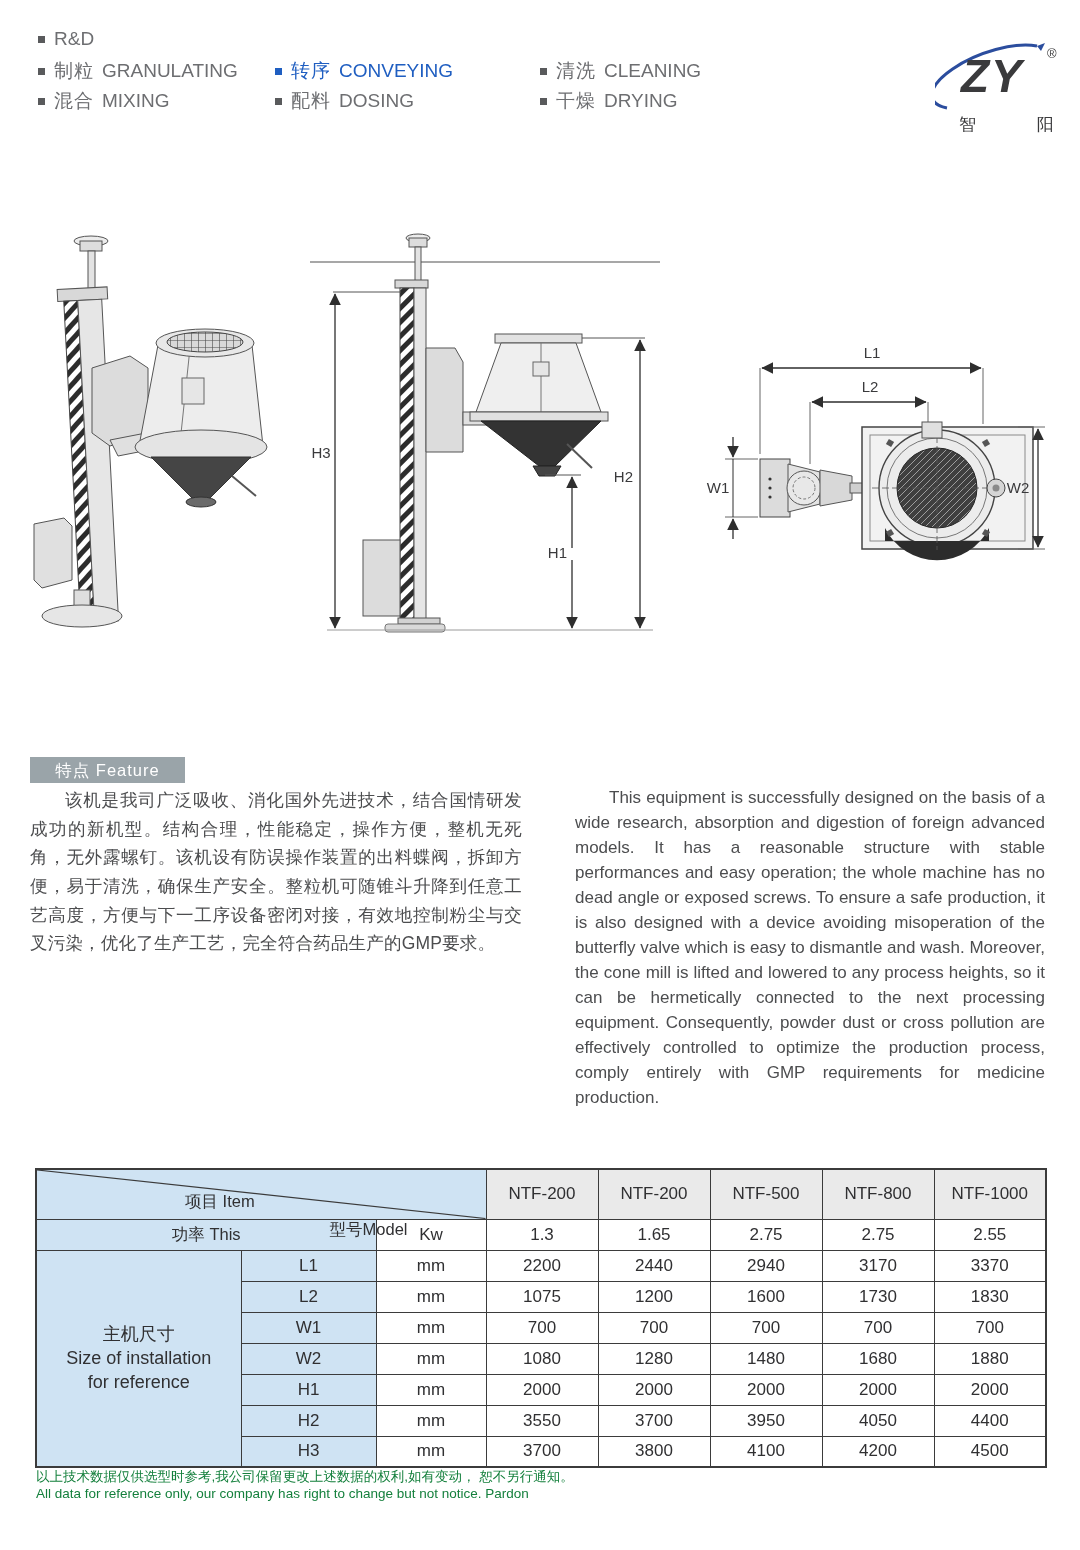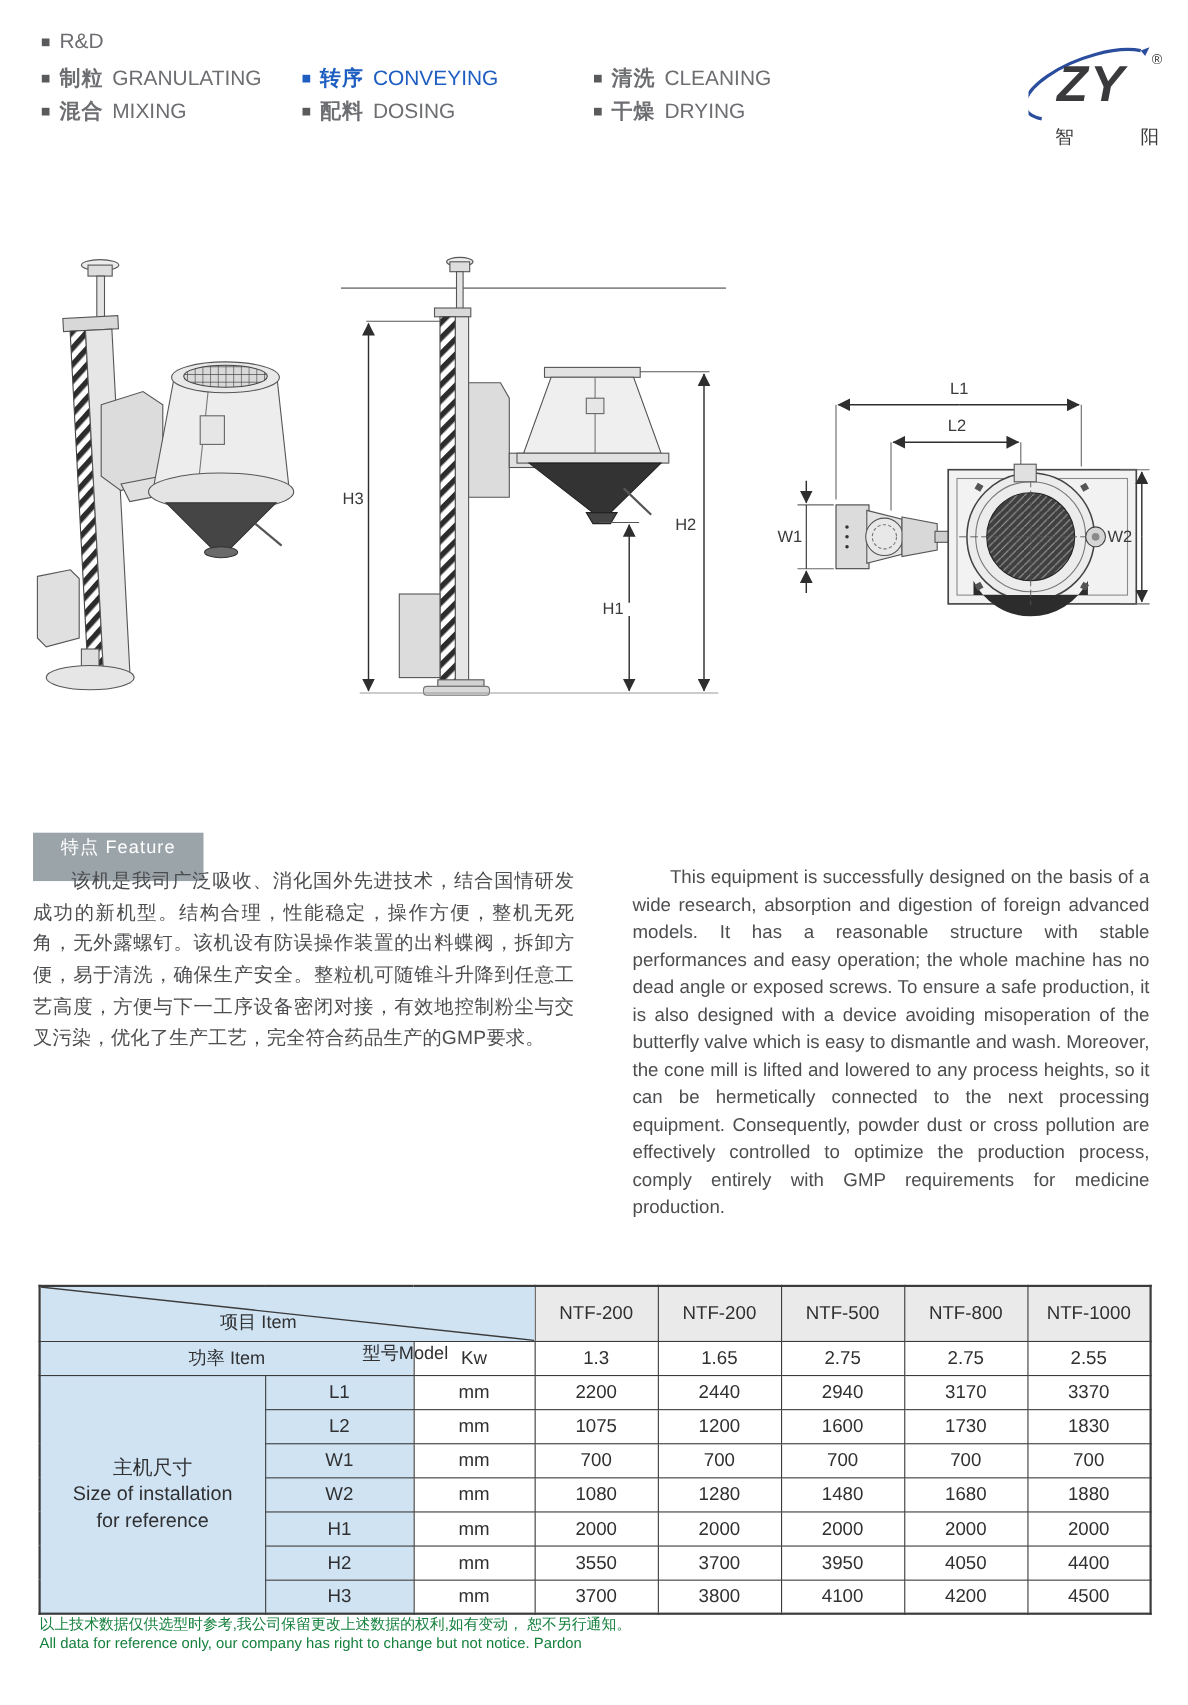--- a/index.html
+++ b/index.html
@@ -2,44 +2,44 @@
 <html><head>
 <meta charset="utf-8">
 <style>
   html,body{margin:0;padding:0;background:#fff;}
   .page{position:relative;width:1080px;height:1550px;background:#fff;overflow:hidden;
         font-family:"Liberation Sans","DejaVu Sans",sans-serif;color:#4c4d4f;padding-left:27px;}
   .abs{position:absolute;}
   
   .cat{position:absolute;font-size:19px;color:#6d6e71;white-space:nowrap;}
   .cat .bullet{display:inline-block;width:7px;height:7px;background:#595a5c;margin-right:9px;vertical-align:2px;}
-  .cat .zh{margin-right:8px;letter-spacing:1px;font-weight:bold;}
+  .cat .zh{margin-right:8px;letter-spacing:1px;}
   .cat.active{color:#1f5ec1;}
   .cat.active .bullet{background:#1f5ec1;}
   
   .sec-label{position:absolute;background:#9aa4a9;color:#ffffff;text-align:center;
-             font-size:16.5px;line-height:26px;height:44px;letter-spacing:1px;}
+             font-size:16.5px;line-height:26px;height:26px;letter-spacing:1px;}
   
   .para-zh{position:absolute;left:30px;top:786px;width:492px;font-size:17.5px;line-height:1.64;
            text-align:justify;text-indent:2em;color:#4c4d4f;letter-spacing:0.2px;}
   .para-en{position:absolute;left:575px;top:786px;width:470px;font-size:17px;line-height:1.47;
            text-align:justify;text-indent:2em;color:#4c4d4f;}
   
   table.params{position:absolute;left:35px;top:1168px;border-collapse:collapse;table-layout:fixed;
                font-size:17px;color:#303032;}
   table.params td{border:1.5px solid #3b3b3b;text-align:center;vertical-align:middle;padding:0;}
   table.params{border:2px solid #3b3b3b;}
   td.blue{background:#cfe3f3;}
   td.model{background:#eaeaea;}
   tr.hdr{height:50px;}
   tr.rw{height:31px;}
   td.diag{position:relative;background:#cfe3f3;}
   td.diag svg{position:absolute;left:0;top:0;width:100%;height:100%;}
   .diag-tr{position:absolute;right:78px;top:5px;font-size:16.5px;margin-top:44px;}
-  .diag-bl{position:absolute;left:148px;bottom:6px;font-size:16.5px;margin-left:15px;}
+  .diag-bl{position:absolute;left:148px;bottom:6px;font-size:16.5px;}
   .group-cell div{line-height:1.35;font-size:18px;}
   .footnote{position:absolute;left:36px;color:#15803d;}
   svg text{font-family:"Liberation Sans","DejaVu Sans",sans-serif;fill:#3a3a3c;}
 </style>
 </head>
 <body>
 
 <div class="page">
 
   <div class="cat" style="left:38px;top:28px;">
@@ -263,21 +263,21 @@
           <span class="diag-tr">型号Model</span>
           <span class="diag-bl">项目 Item</span>
         </td>
         <td class="model">NTF-200</td>
         <td class="model">NTF-200</td>
         <td class="model">NTF-500</td>
         <td class="model">NTF-800</td>
         <td class="model">NTF-1000</td>
       </tr>
       <tr class="rw">
-        <td class="blue" colspan="2" style="font-size:16.5px;">功率 Item</td>
+        <td class="blue" colspan="2" style="font-size:16.5px;">功率 This</td>
         <td>Kw</td>
         <td>1.3</td>
         <td>1.65</td>
         <td>2.75</td>
         <td>2.75</td>
         <td>2.55</td>
       </tr>
 
     <tr class="rw">
           <td rowspan="7" class="blue group-cell">

